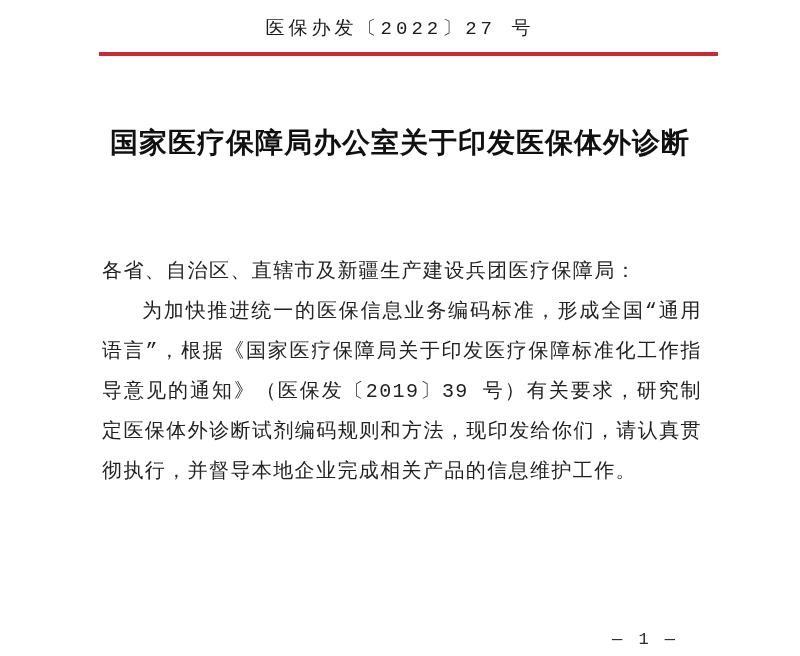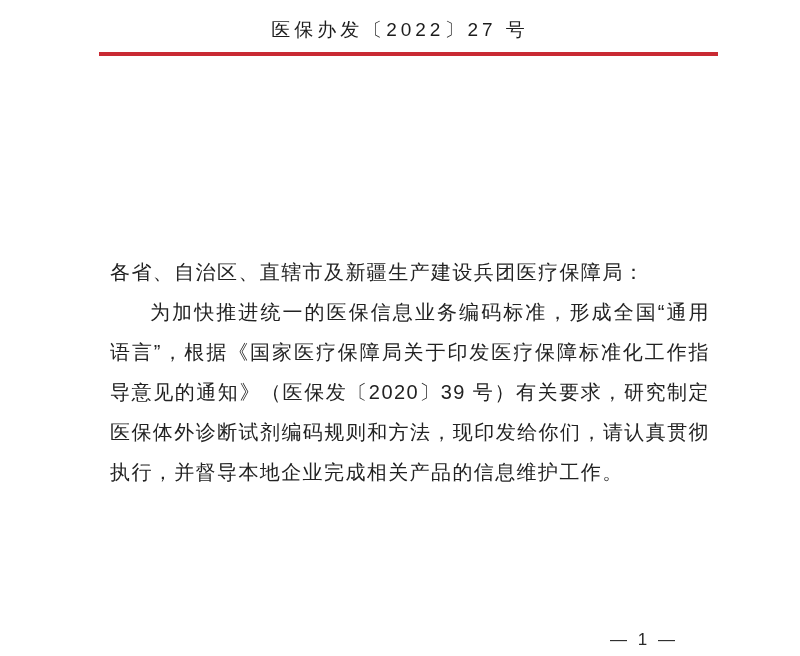--- a/index.html
+++ b/index.html
@@ -5,21 +5,21 @@
   html, body {
     margin: 0;
     padding: 0;
     background: #ffffff;
   }
   .page {
     position: relative;
     width: 800px;
     height: 656px;
     background: #ffffff;
-    font-family: Liberation Sans, sans-serif;
+    font-family: Liberation Mono, monospace;
     color: #1e1e1e;
     overflow: hidden;
   }
   .doc-number {
     position: absolute;
     top: 16px;
     left: 0;
     width: 100%;
     text-align: center;
     font-size: 19px;
@@ -51,21 +51,20 @@
   .doc-body {
     position: absolute;
     top: 252px;
     left: 102px;
     width: 600px;
     font-size: 20px;
     line-height: 40px;
     letter-spacing: 1.4px;
     text-align: justify;
     color: #222222;
-    margin-left: 8px;
   }
   .doc-body p {
     margin: 0;
     text-indent: 2em;
   }
   .doc-body .salutation {
     text-indent: 0;
   }
   .page-number {
     position: absolute;
@@ -81,22 +80,23 @@
 </head>
 <body>
 
 <div class="page">
 
   <div class="doc-number">医保办发〔2022〕27 号</div>
 
   <div class="red-divider"></div>
 
   <div class="doc-title">
+    <div>国家医疗保障局办公室关于印发医保体外诊断</div>
   </div>
 
   <div class="doc-body">
     <p class="salutation">各省、自治区、直辖市及新疆生产建设兵团医疗保障局：</p>
-    <p>为加快推进统一的医保信息业务编码标准，形成全国“通用语言”，根据《国家医疗保障局关于印发医疗保障标准化工作指导意见的通知》（医保发〔2020〕39 号）有关要求，研究制定医保体外诊断试剂编码规则和方法，现印发给你们，请认真贯彻执行，并督导本地企业完成相关产品的信息维护工作。</p>
+    <p>为加快推进统一的医保信息业务编码标准，形成全国“通用语言”，根据《国家医疗保障局关于印发医疗保障标准化工作指导意见的通知》（医保发〔2019〕39 号）有关要求，研究制定医保体外诊断试剂编码规则和方法，现印发给你们，请认真贯彻执行，并督导本地企业完成相关产品的信息维护工作。</p>
   </div>
 
   <div class="page-number">— 1 —</div>
 
 </div>
 
 </body></html>

